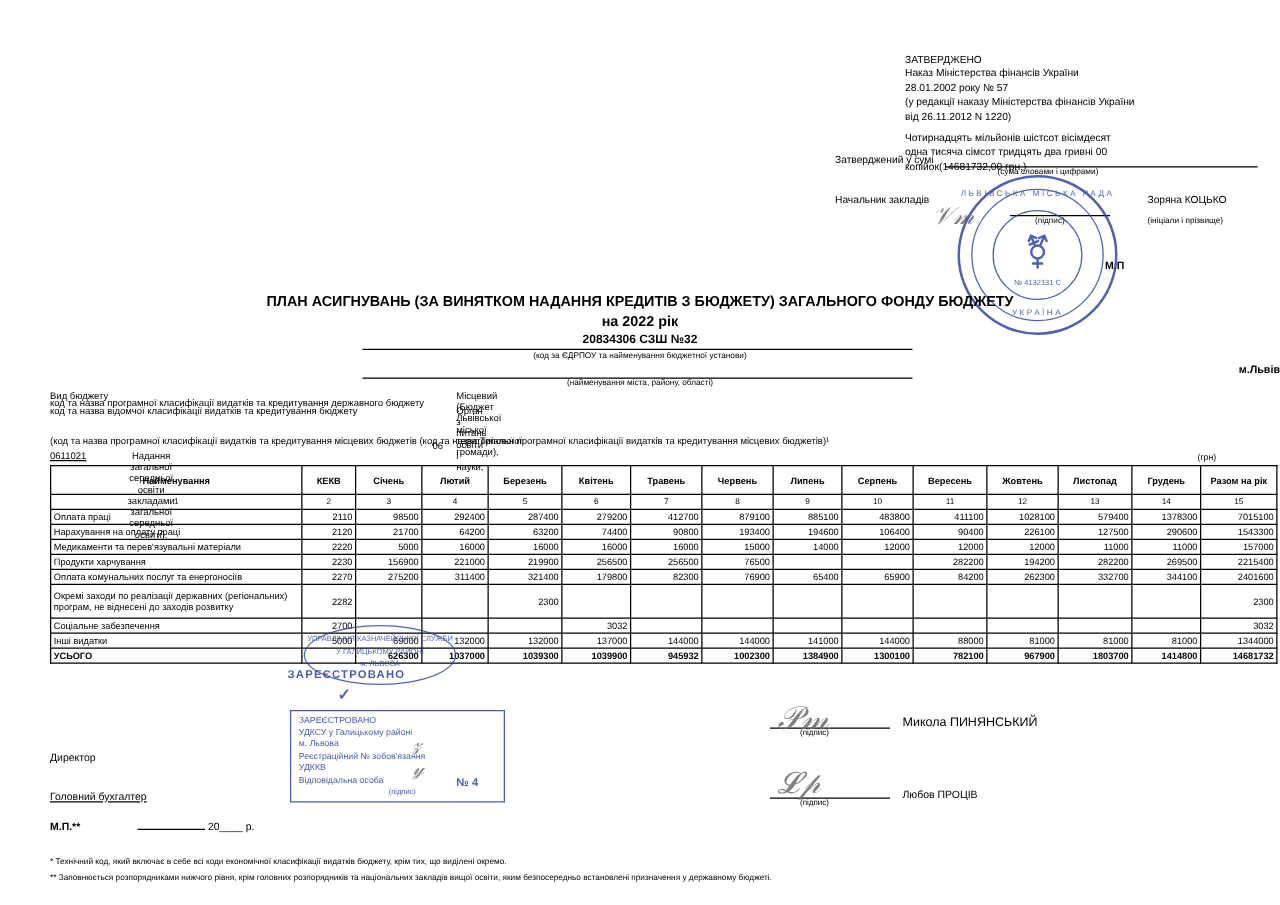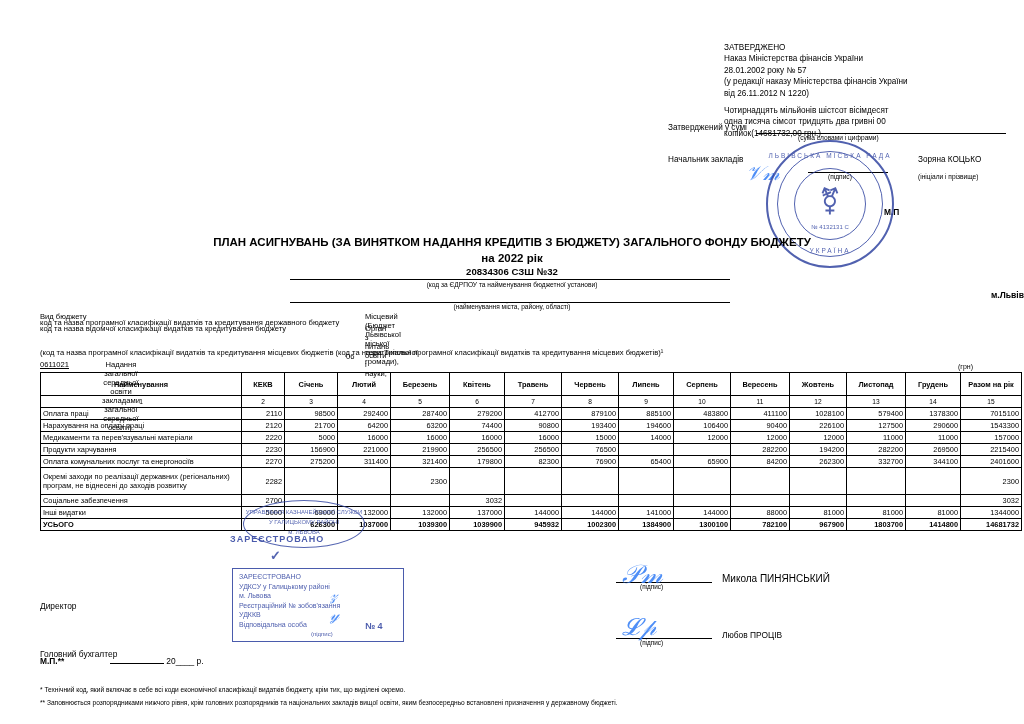--- a/index.html
+++ b/index.html
@@ -62,21 +62,21 @@
   table.main th{font-weight:bold;text-align:center;vertical-align:middle;}
   table.main td.name{text-align:left;}
   table.main td.num{text-align:right;}
   table.main td.ctr{text-align:right;}
   .rowidx td{text-align:center;font-size:6.6px;height:9px;}
   .total td{font-weight:bold;}
 
   
   .sig{position:absolute;font-size:8.4px;}
   .dir{left:40px;top:601px;}
-  .acct{left:40px;top:649px;}
+  .acct{left:40px;top:632px;text-decoration:underline;}
   .mp{left:40px;top:656px;font-weight:bold;}
   .sig-name1{position:absolute;left:722px;top:573px;font-size:10px;}
   .sig-name2{position:absolute;left:722px;top:630px;font-size:8.4px;}
   .sig-line1{position:absolute;left:616px;top:582px;width:96px;border-top:1px solid #000;}
   .sig-cap1{position:absolute;left:640px;top:583px;font-size:6.4px;}
   .sig-line2{position:absolute;left:616px;top:638px;width:96px;border-top:1px solid #000;}
   .sig-cap2{position:absolute;left:640px;top:639px;font-size:6.4px;}
   .datefield{position:absolute;left:110px;top:656px;font-size:8.4px;}
   .datefield .dl{display:inline-block;width:54px;border-bottom:1px solid #000;}
 
@@ -86,21 +86,21 @@
   .fn2{top:699px;}
   .stamp-box{position:absolute;left:232px;top:568px;width:170px;height:72px;border:1.6px solid #2b3f9e;color:#2b3f9e;opacity:.85;font-size:7px;}
   .stamp-box div{position:absolute;left:6px;}
   .oval{position:absolute;left:243px;top:500px;width:120px;height:46px;border:1.5px solid #2b3f9e;border-radius:50%;opacity:.8;color:#2b3f9e;font-size:6px;text-align:center;}
   .oval .l1{position:absolute;left:0;top:8px;width:120px;}
   .oval .l2{position:absolute;left:0;top:18px;width:120px;}
   .oval .l3{position:absolute;left:0;top:28px;width:120px;}
   .zareg{position:absolute;left:230px;top:534px;font-size:9px;color:#2b3f9e;font-weight:bold;opacity:.85;letter-spacing:1px;}
   .blue-big{position:absolute;left:270px;top:548px;font-size:13px;color:#2b3f9e;font-weight:bold;opacity:.8;}
 
-  .scribble{position:absolute;color:#3b82f6;opacity:.9;font-family:"Liberation Serif",serif;font-style:italic;}
+  .scribble{position:absolute;color:#737373;opacity:.9;font-family:"Liberation Serif",serif;font-style:italic;}
 </style>
 </head>
 <body>
 
 <div class="page">
 
   <div class="approve">
     <div>ЗАТВЕРДЖЕНО</div>
     <div>Наказ Міністерства фінансів України</div>
     <div>28.01.2002 року № 57</div>

